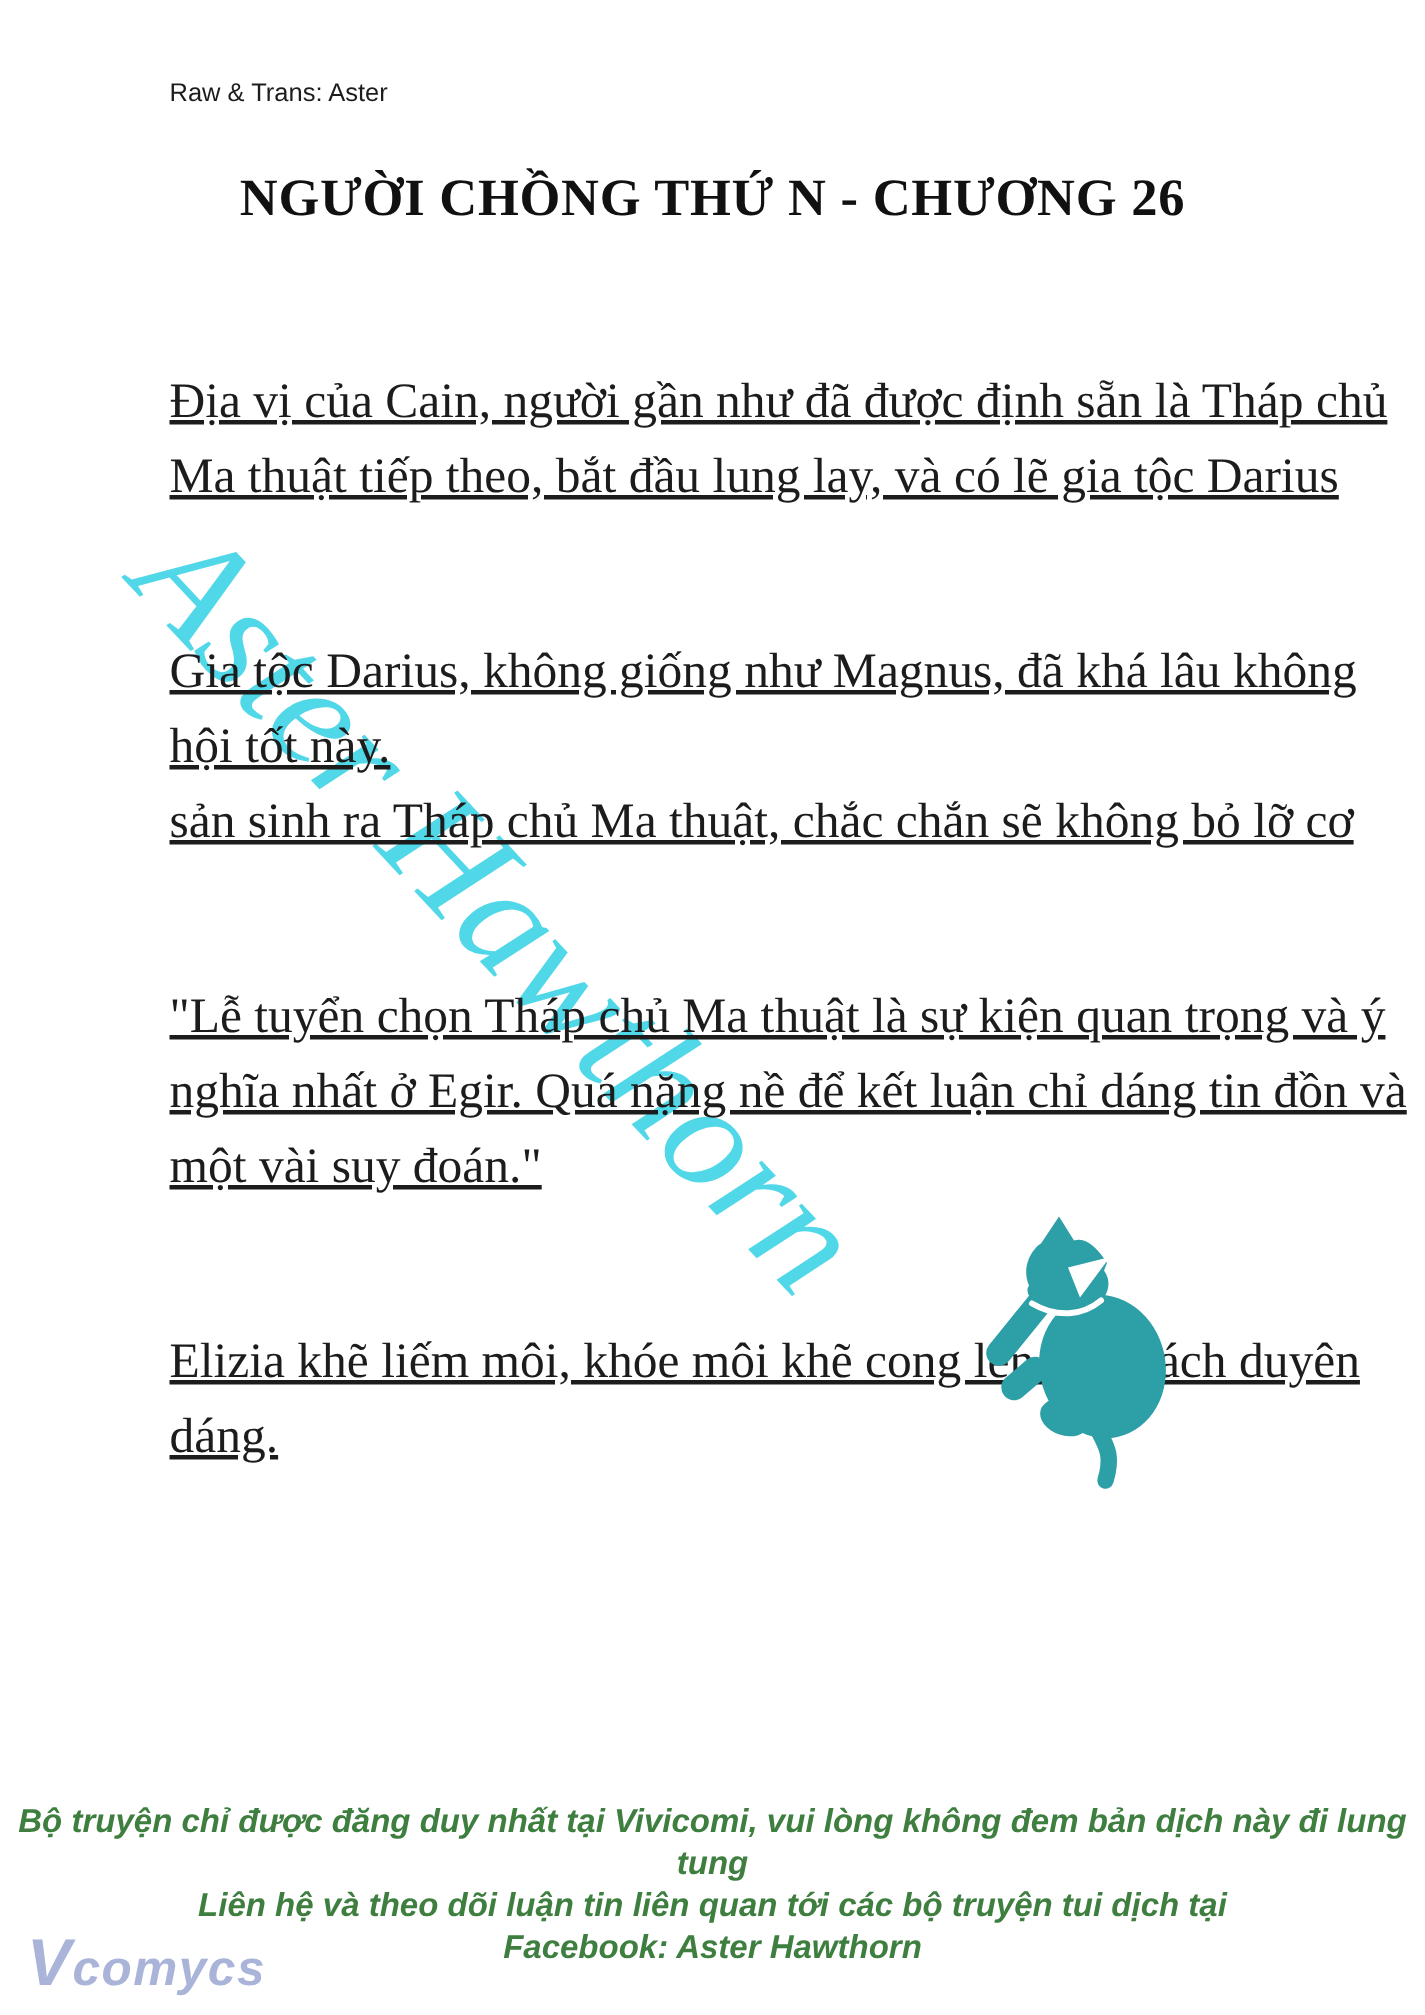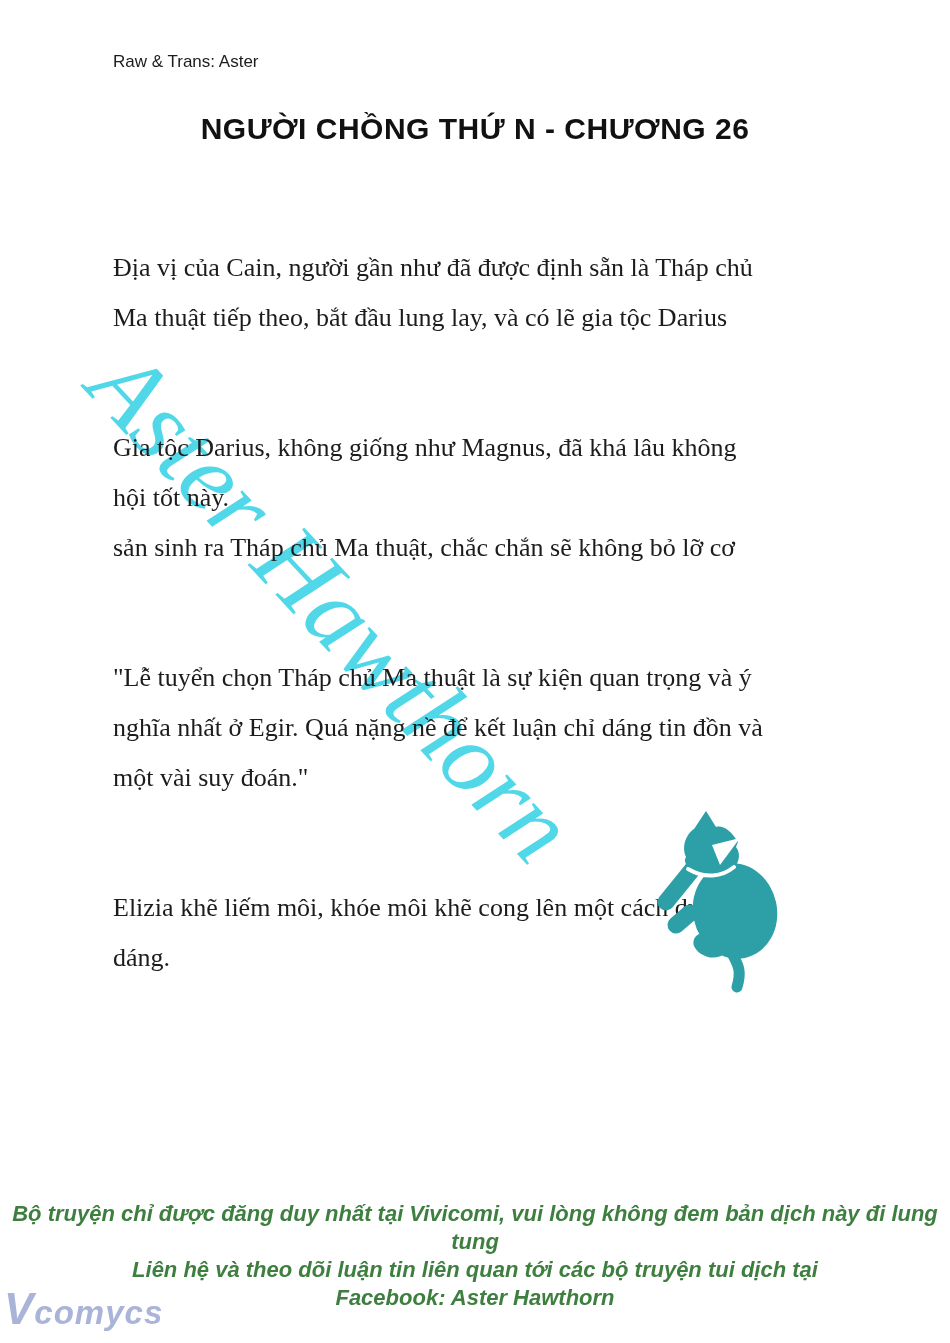--- a/index.html
+++ b/index.html
@@ -24,23 +24,23 @@
     color: var(--text-black, #1c1c1c);
     z-index: 3;
   }
   .title {
     position: absolute;
     left: 0;
     top: 112px;
     width: 100%;
     margin: 0;
     text-align: center;
-    font-family: Liberation Sans, sans-serif;
+    font-family: Liberation Serif, serif;
     font-weight: bold;
-    font-size: 30px;
+    font-size: 35px;
     letter-spacing: 0.5px;
     color: #111111;
     z-index: 3;
   }
   .watermark {
     position: absolute;
     left: 152px;
     top: 326px;
     transform: rotate(47deg);
     transform-origin: 0 0;
@@ -58,23 +58,24 @@
     width: 730px;
     z-index: 2;
   }
   .para {
     margin: 0 0 80px 0;
     padding: 0;
   }
   .line {
     display: block;
     line-height: 50px;
-    font-size: 26px;
+    font-size: 33px;
     color: var(--text-black, #1c1c1c);
     white-space: nowrap;
+    text-decoration: underline;
   }
   .cat {
     position: absolute;
     left: 650px;
     top: 805px;
     width: 130px;
     height: 190px;
     z-index: 2;
   }
   .footer {
@@ -88,21 +89,21 @@
   .footer-line {
     font-family: "Liberation Sans", "DejaVu Sans", sans-serif;
     font-style: italic;
     font-weight: bold;
     font-size: 22px;
     line-height: 28px;
     color: var(--footer-green, #3e7f40);
   }
   .logo {
     position: absolute;
-    left: 4px;
+    left: 18px;
     top: 1284px;
     font-family: "Liberation Sans", "DejaVu Sans", sans-serif;
     font-style: italic;
     font-weight: bold;
     font-size: 33px;
     letter-spacing: 1px;
     color: var(--logo-lavender, #a9b4d8);
     z-index: 3;
   }
   .logo::first-letter {

